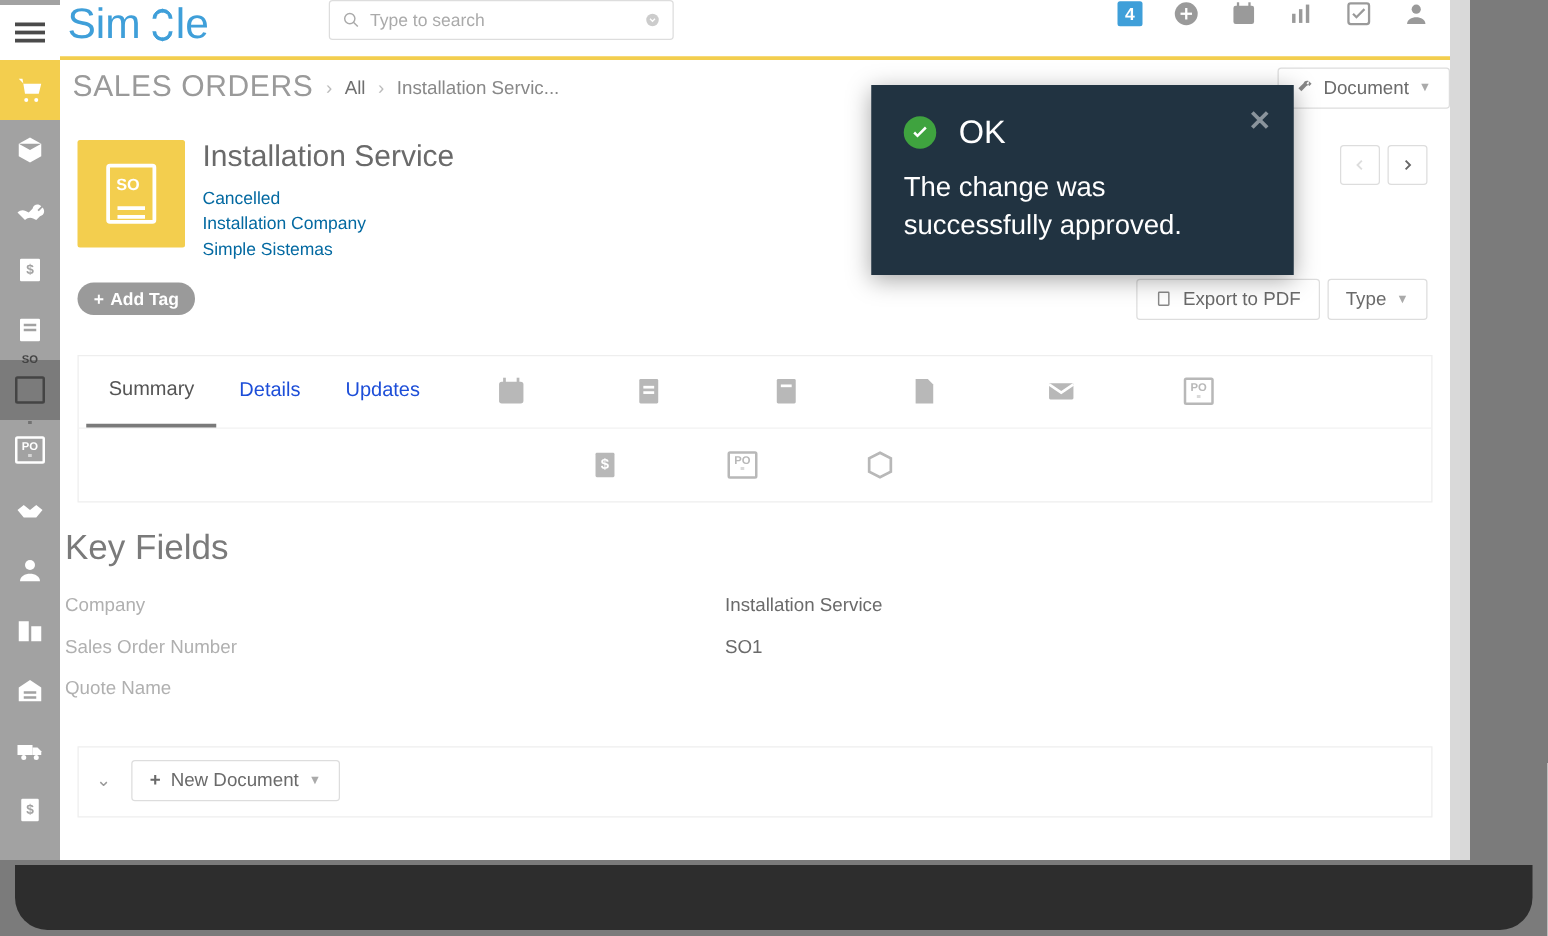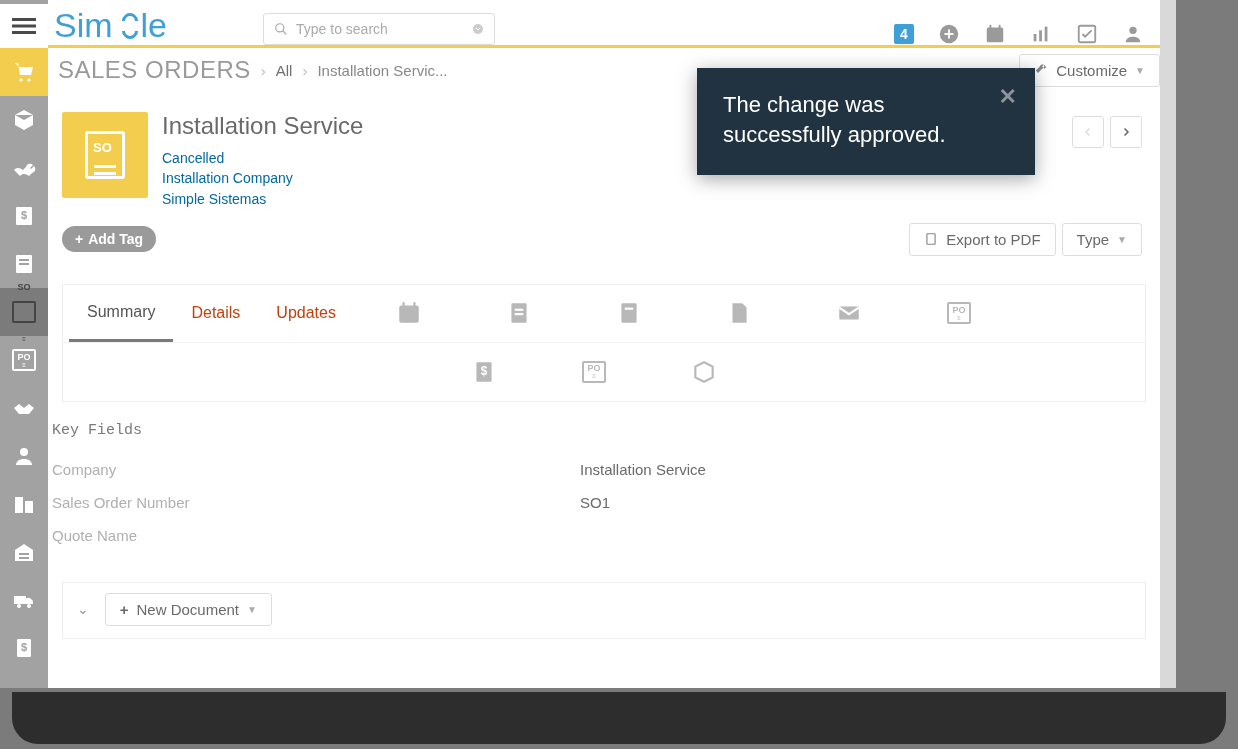--- a/index.html
+++ b/index.html
@@ -43,33 +43,33 @@
   .po-badge{
     width:24px;height:22px;border:2px solid #fff;font-size:9px;font-weight:700;
     color:#fff;display:flex;flex-direction:column;align-items:center;justify-content:center;border-radius:2px;line-height:1;
   }
 
   
   .main{position:absolute;left:48px;top:0;right:0;height:688px;}
 
   
   .topbar{
-    height:48px;border-bottom:3px solid #f3ce4e;display:flex;align-items:flex-end;
+    height:48px;border-bottom:3px solid #f3ce4e;display:flex;align-items:flex-start;
     padding:0 16px 0 6px;gap:16px;background:#fff;
   }
   .logo{font-size:34px;font-weight:400;color:#3f9fd9;letter-spacing:0;display:flex;align-items:center;}
   .logo .blade{display:inline-block;width:26px;height:26px;position:relative;margin:0 1px;}
   .logo .blade:before,.logo .blade:after{
     content:"";position:absolute;width:10px;height:10px;border:3px solid #3f9fd9;
     border-radius:50%;border-right-color:transparent;border-bottom-color:transparent;
   }
   .logo .blade:before{top:0;left:8px;transform:rotate(45deg);}
   .logo .blade:after{bottom:0;left:8px;transform:rotate(-135deg);}
   .search{
-    margin-left:80px;width:232px;height:32px;border:1px solid #ddd;border-radius:3px;
+    margin-left:80px;width:276px;height:32px;border:1px solid #ddd;border-radius:3px;
     display:flex;align-items:center;padding:0 10px;color:#aaa;gap:8px;background:#fff;
   }
   .search input{border:none;outline:none;flex:1;font-size:14px;color:#555;background:transparent;}
   .search input::placeholder{color:#aaa;}
   .topbar-spacer{flex:1;}
   .topbar-icons{display:flex;align-items:center;gap:24px;}
   .topbar-icons .ic{width:22px;height:22px;fill:#9a9a9a;cursor:pointer;}
   .count-badge{
     width:20px;height:20px;background:#3f9fd9;color:#fff;font-weight:700;font-size:14px;
     display:flex;align-items:center;justify-content:center;border-radius:2px;
@@ -120,31 +120,31 @@
   .addtag{
     background:#9a9a9a;color:#fff;border:none;border-radius:14px;padding:5px 13px;
     font-size:14px;font-weight:700;display:inline-flex;align-items:center;gap:5px;cursor:pointer;
   }
   .tag-row-spacer{flex:1;}
 
   
   .tabwrap{margin:28px 14px 0 14px;border:1px solid #eee;border-top:1px solid #eee;}
   .tabs{display:flex;align-items:center;padding:0 6px;height:58px;gap:0;border-bottom:1px solid #f2f2f2;}
   .tab{
-    padding:0 18px;height:58px;display:flex;align-items:center;color:#c2410c;font-size:16px;cursor:pointer;
+    padding:0 18px;height:58px;display:flex;align-items:center;color:#1d4ed8;font-size:16px;cursor:pointer;
   }
   .tab.active{color:#555;border-bottom:3px solid #7a7a7a;font-weight:500;}
   .tab-ico{width:110px;display:flex;justify-content:center;}
   .tab-ico svg,.tab-ico .glyph{width:26px;height:26px;fill:#b8b8b8;color:#b8b8b8;}
   .tabs2{display:flex;align-items:center;padding:0 6px;height:58px;}
   .tabs2 .lead{width:360px;}
 
   
   .kf{padding:20px 4px 0 4px;}
-  .kf h2{font-size:15px;font-weight:400;color:#7a7a7a;margin-bottom:14px;font-family:Liberation Mono, monospace;}
+  .kf h2{font-size:28px;font-weight:400;color:#7a7a7a;margin-bottom:14px;}
   .kf-row{display:flex;padding:8px 0;font-size:15px;}
   .kf-row .lbl{width:528px;color:#b0b0b0;}
   .kf-row .val{color:#6a6a6a;}
 
   
   .panel{margin:30px 14px 0 14px;border:1px solid #eee;padding:10px 14px 12px 14px;display:flex;align-items:center;}
   .panel .chev{font-size:14px;color:#999;margin-right:16px;cursor:pointer;}
   .panel h2{font-size:26px;font-weight:300;color:#7a7a7a;flex:1;}
 
   
@@ -316,21 +316,21 @@
       <span class="section">SALES ORDERS</span>
       <span class="chev">›</span>
       <a>All</a>
       <span class="chev">›</span>
       <span>Installation Servic...</span>
       <div class="crumbrow-spacer"></div>
       <button class="btn">
         <svg width="14" height="14" viewBox="0 0 24 24" fill="#888">
             <path d="M21 7l-3 3-4-4 3-3c-3-1-6 0-7 3l-7 7 4 4 7-7c3-1 4-4 3-7z"></path>
           </svg>
-        <span>Customize</span>
+        <span>Document</span>
         <span class="caret">▼</span>
       </button>
     </div>
 
     <div class="record">
       <div class="rec-top">
         <div class="rec-tile">
           <div class="doc"></div>
         </div>
         <div class="rec-meta">
@@ -460,14 +460,22 @@
         <span>New Document</span>
         <span class="caret">▼</span>
       </button>
     </div>
 
   </div>
 </div>
 
 <div class="toast">
   <span class="close">✕</span>
+  <div class="row">
+    <div class="check">
+      <svg viewBox="0 0 24 24">
+          <path d="M5 12l4 4 10-10" fill="none" stroke="#fff" stroke-width="3"></path>
+        </svg>
+    </div>
+    <div class="ttl">OK</div>
+  </div>
   <div class="msg">The change was successfully approved.</div>
 </div>
 
 </body></html>

